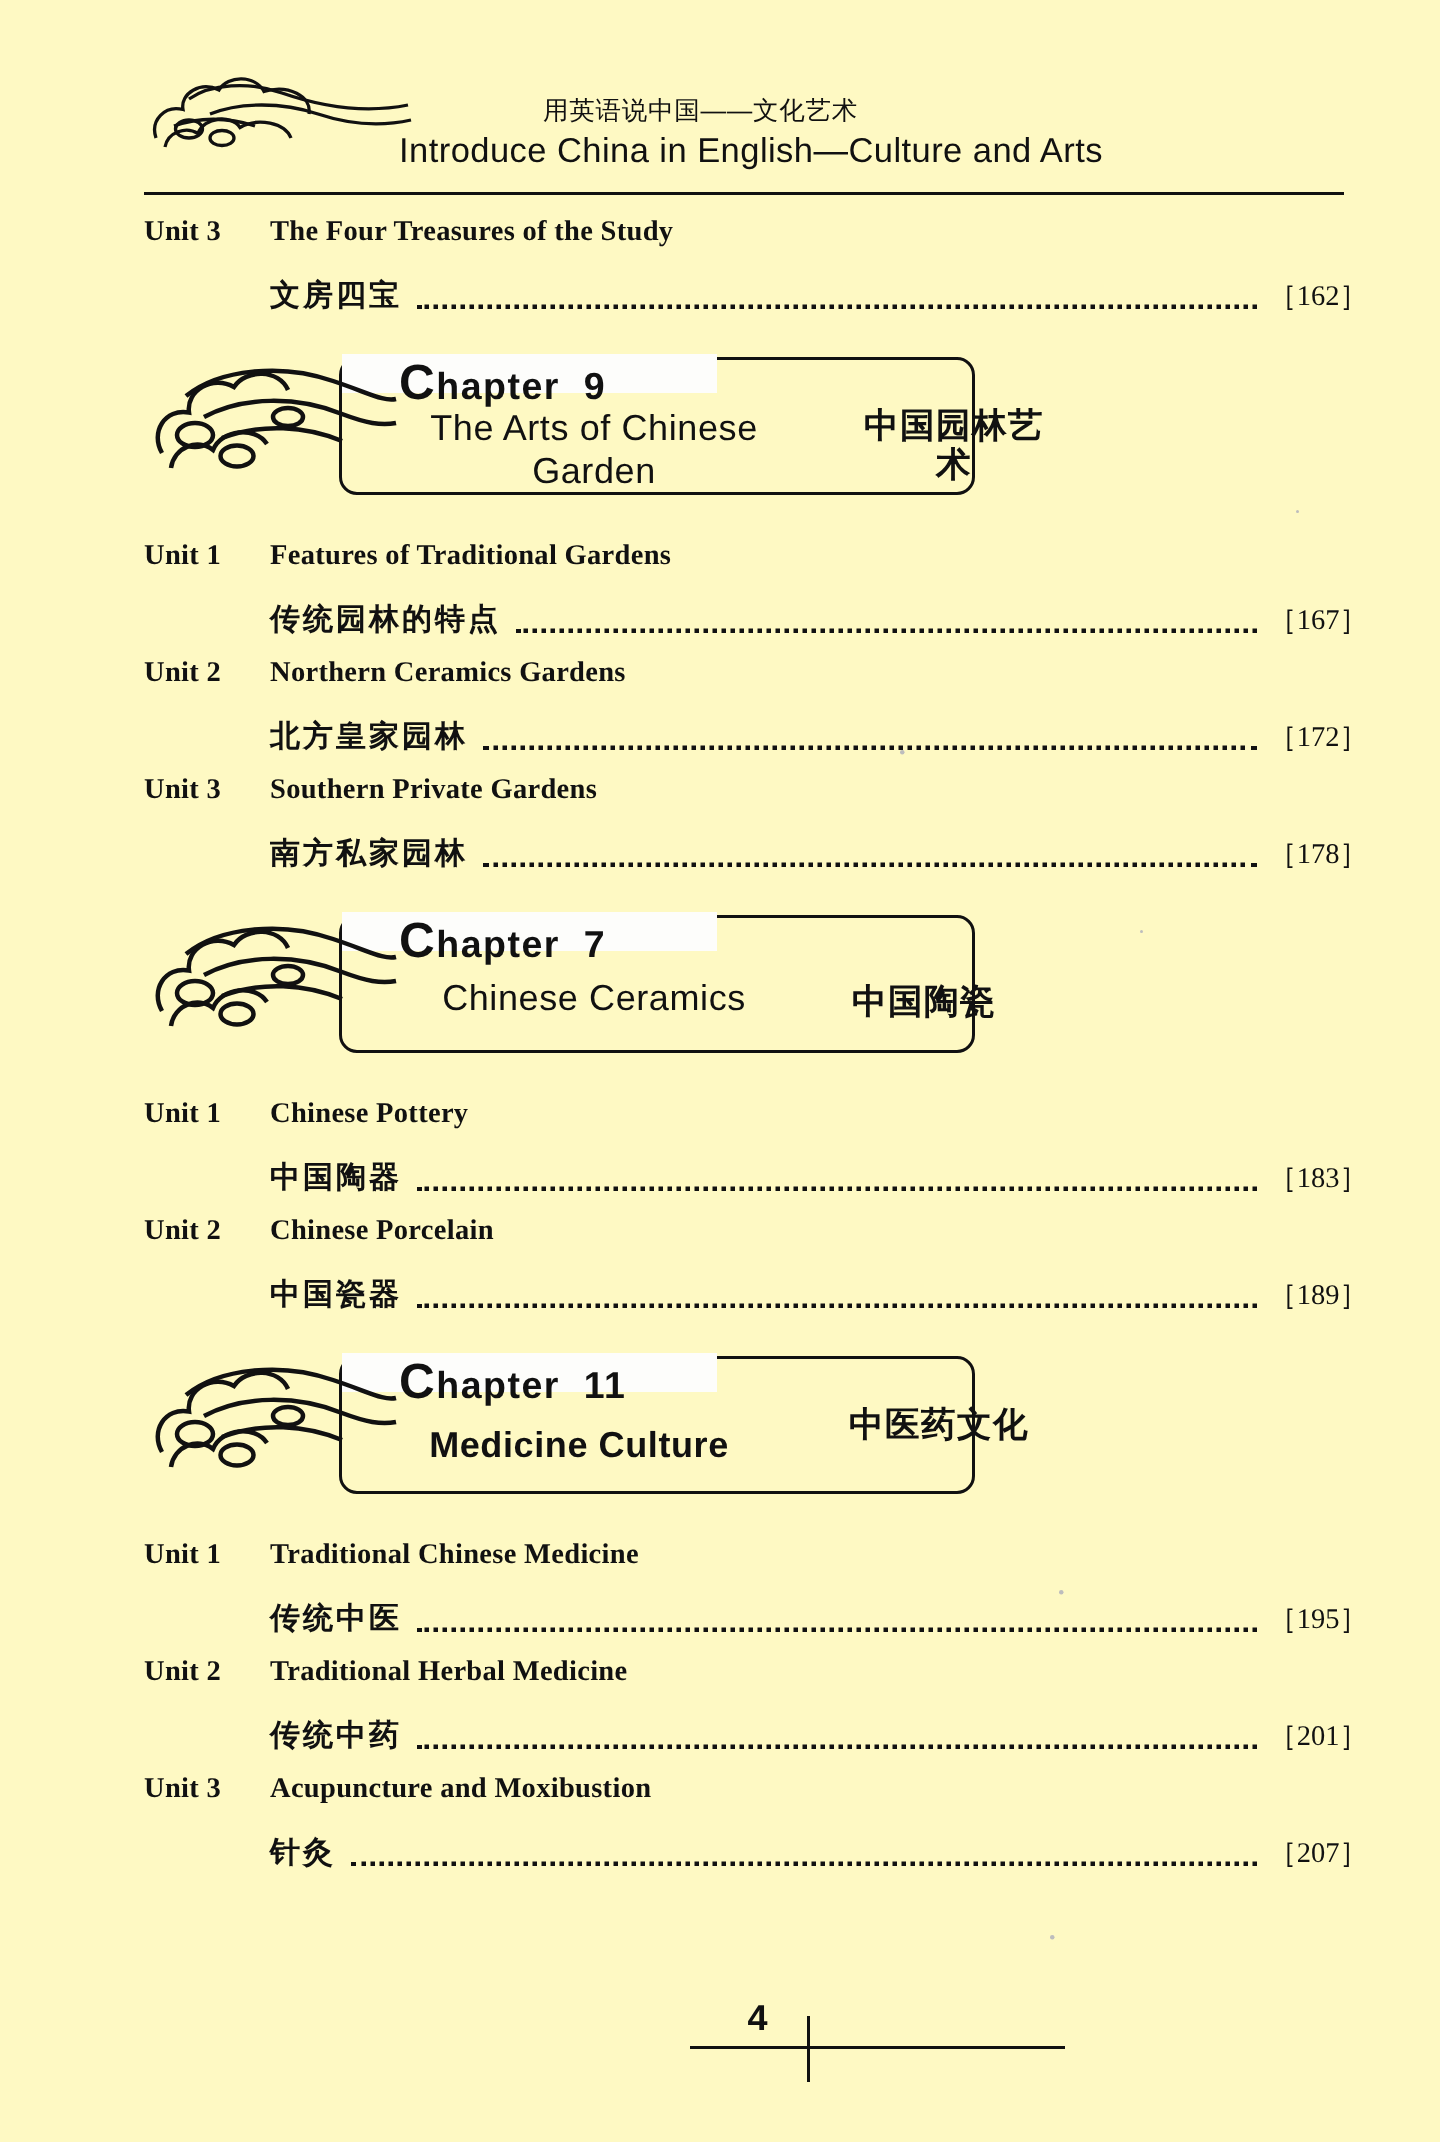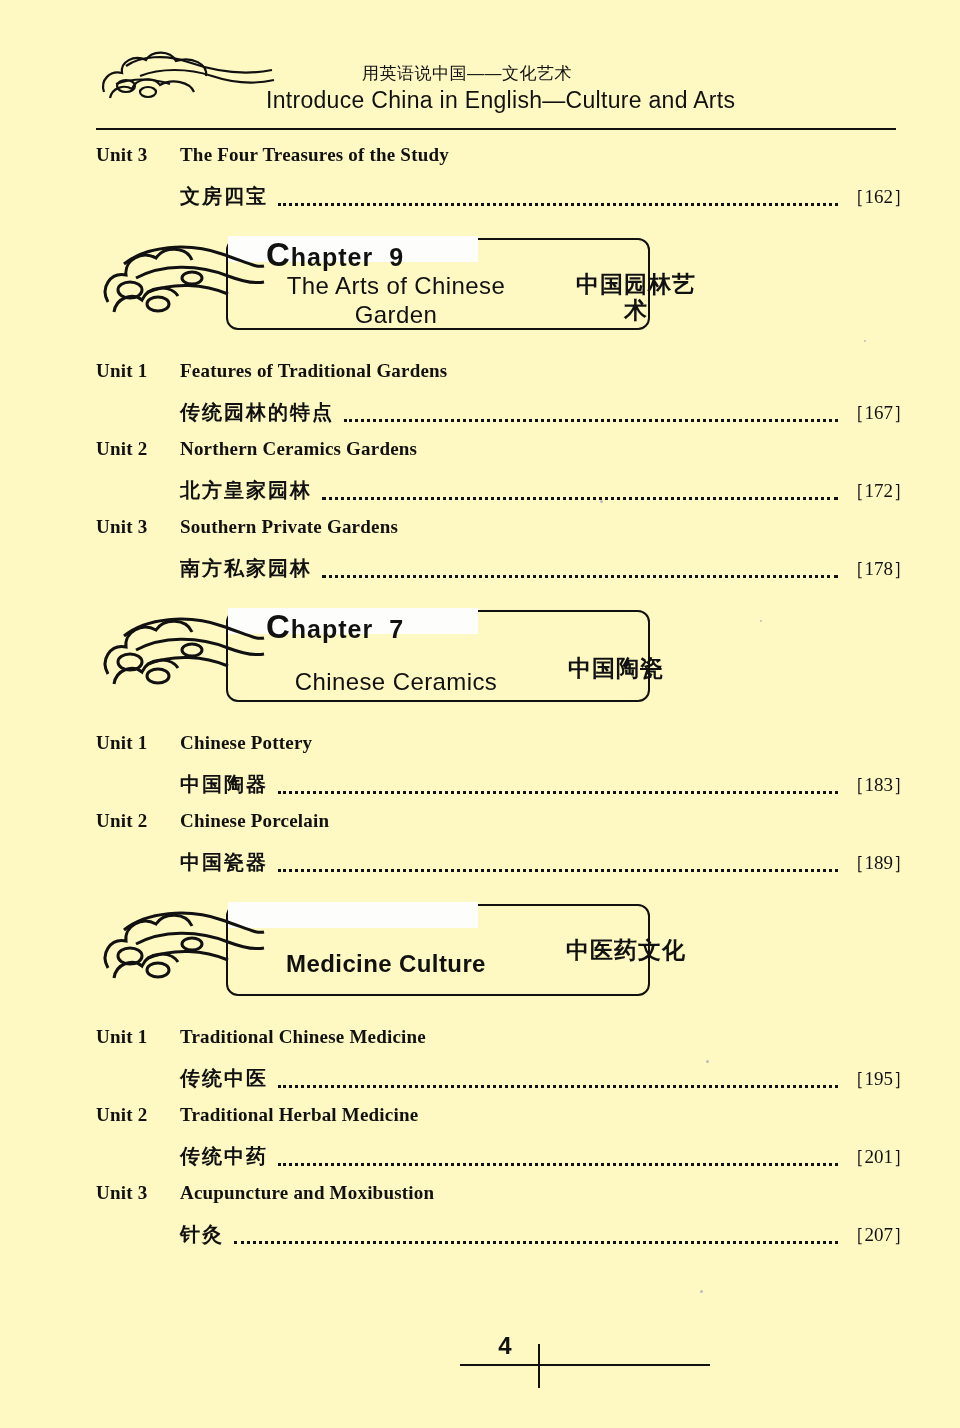--- a/index.html
+++ b/index.html
@@ -172,21 +172,21 @@
     font-size: 23px;
     letter-spacing: 1px;
     text-align: center;
     line-height: 1.12;
   }
 
   
   .ch9 .chapter-en { left: 150px; top: 44px; width: 300px; line-height: 1.2; text-align: center; }
   .ch9 .chapter-cn { left: 470px; top: 44px; width: 140px; }
   
-  .ch10 .chapter-en { left: 150px; top: 68px; width: 300px; }
+  .ch10 .chapter-en { left: 150px; top: 52px; width: 300px; }
   .ch10 .chapter-cn { left: 440px; top: 56px; width: 160px; }
   
   .ch11 .chapter-en { left: 140px; top: 56px; width: 300px; font-weight: bold; }
   .ch11 .chapter-cn { left: 460px; top: 44px; width: 140px; text-align: center; }
 
   
   .footer {
     position: absolute;
     left: 0;
     bottom: 40px;
@@ -384,20 +384,23 @@
             <path d="M18,84 C20,70 36,64 46,72 C52,58 74,56 82,68"></path>
             <path d="M28,36 C50,18 92,14 126,26 C150,34 160,40 168,38"></path>
             <path d="M40,50 C66,36 102,36 132,48 C148,54 158,56 168,54"></path>
             <path d="M52,64 C78,54 108,56 132,66"></path>
             <ellipse cx="34" cy="62" rx="12" ry="8"></ellipse>
             <ellipse cx="62" cy="76" rx="11" ry="7"></ellipse>
             <ellipse cx="96" cy="50" rx="10" ry="6"></ellipse>
           </g>
         </svg>
       </div>
+      <div class="chapter-label">
+        <span class="dropcap">C</span><span>hapter</span>&nbsp;&nbsp;<span>11</span>
+      </div>
       <div class="chapter-en">Medicine Culture</div>
       <div class="chapter-cn">中医药文化</div>
     </div>
 
     <div class="entry">
       <div class="entry-en">
         <span class="unit-label">Unit 1</span>
         <span class="entry-title">Traditional Chinese Medicine</span>
       </div>
       <div class="entry-cn">

